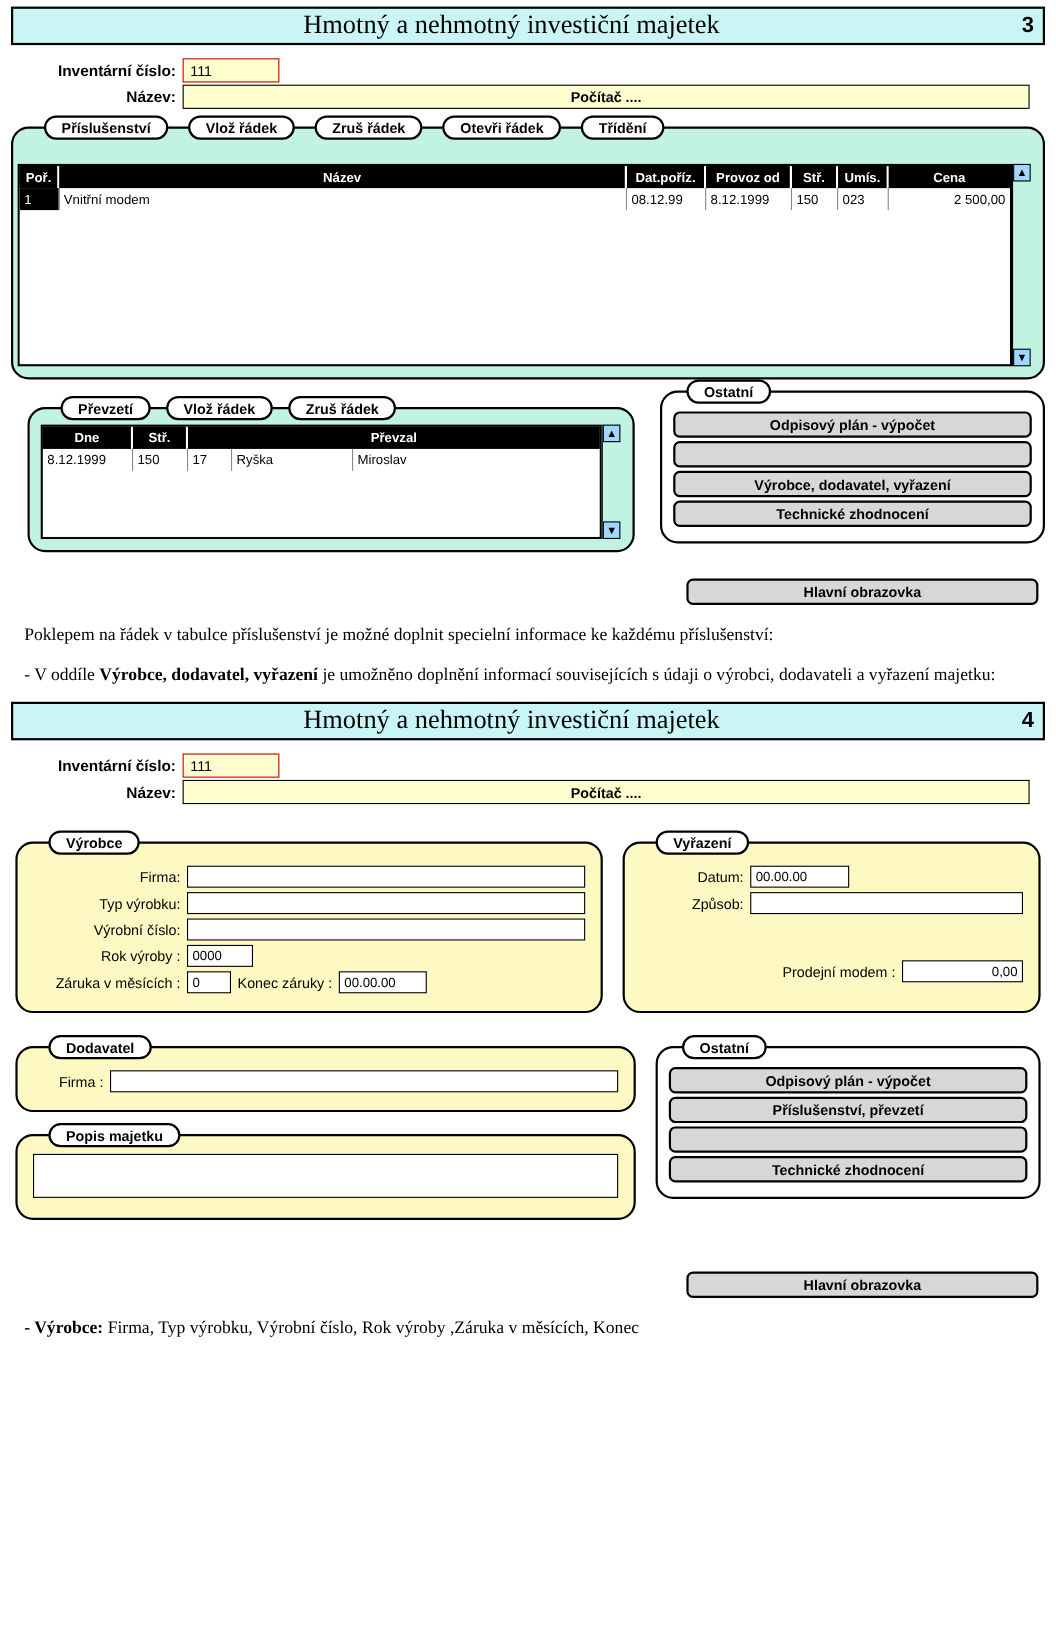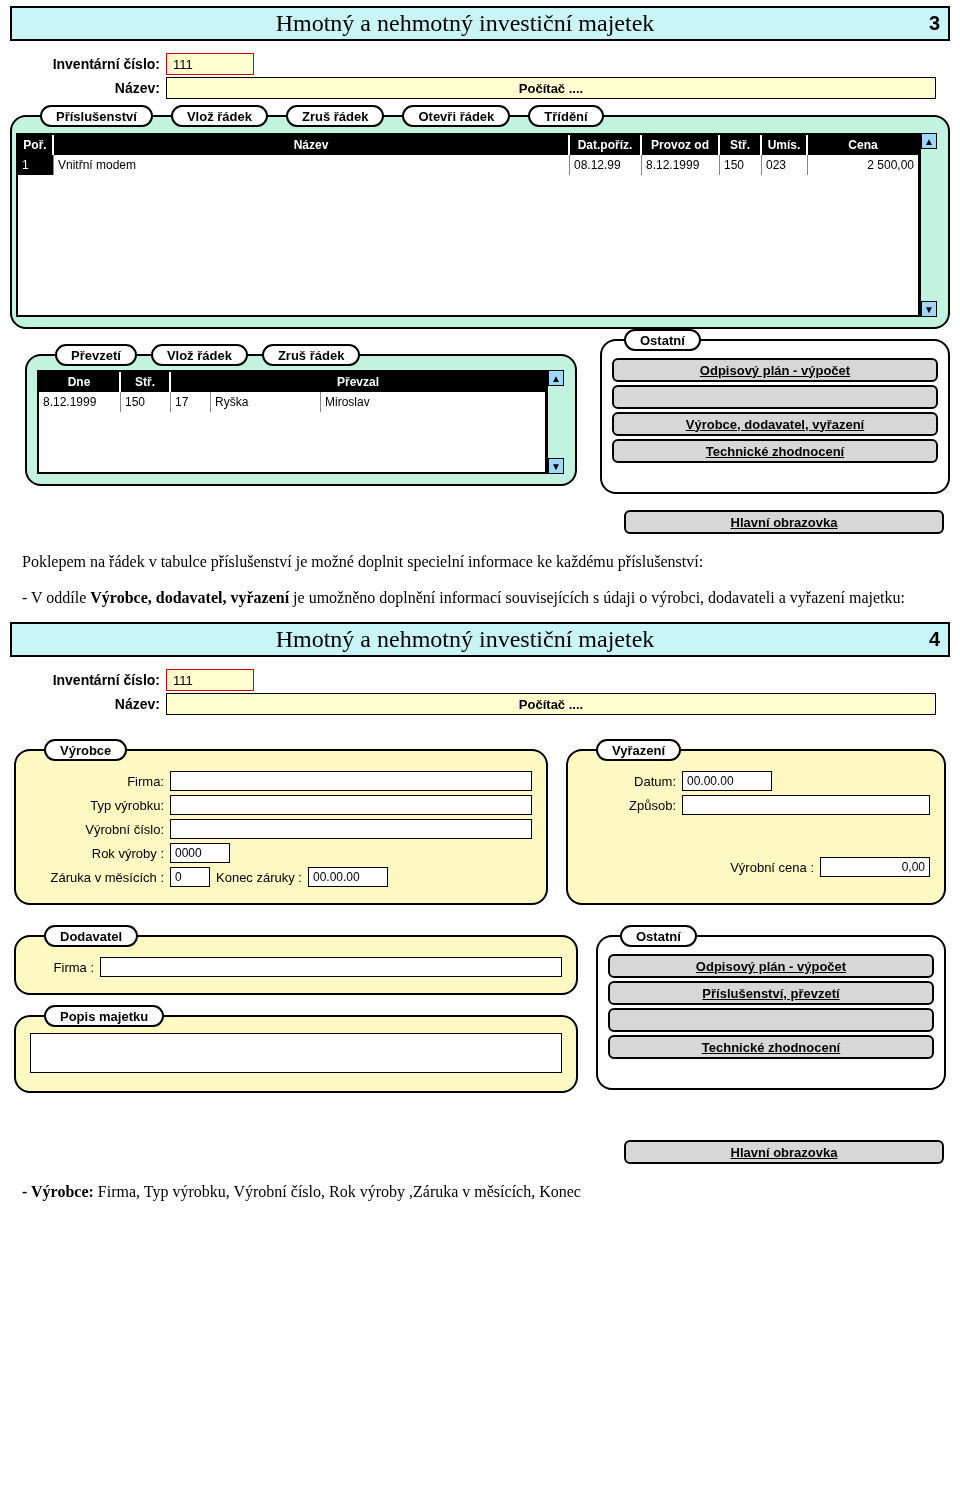--- a/index.html
+++ b/index.html
@@ -117,27 +117,26 @@
     font-weight: bold;
     font-size: 13px;
     height: 24px;
     border-radius: 6px;
     display: flex;
     align-items: center;
     justify-content: center;
     padding: 0 10px;
     cursor: pointer;
     margin: 3px 0;
-    text-decoration: underline;
   }
   .gray-btn.blank { min-height: 24px; }
   .side-panel {
     border: 2px solid #000;
     border-radius: 16px;
-    padding: 14px 10px 26px 10px;
+    padding: 14px 10px 10px 10px;
     position: relative;
     background: #fff;
   }
   .side-panel .lab {
     position: absolute;
     top: -12px;
     left: 22px;
   }
   .flex2 { display: flex; gap: 8px; align-items: flex-start; }
   .group {
@@ -203,21 +202,21 @@
 </div>
 
 <div class="panel" style="margin-top:8px">
   <div class="btn-row" style="position:absolute;top:-12px;left:28px;gap:18px">
     <span class="btn">Příslušenství</span>
     <span class="btn">Vlož řádek</span>
     <span class="btn">Zruš řádek</span>
     <span class="btn">Otevři řádek</span>
     <span class="btn">Třídění</span>
   </div>
-  <div style="display:flex;margin-top:6px">
+  <div style="display:flex;margin-top:22px">
     <div class="tbl" style="flex:1">
       <div class="tbl-head">
         <div class="th" style="width:36px">Poř.</div>
         <div class="th" style="flex:1">Název</div>
         <div class="th" style="width:72px">Dat.poříz.</div>
         <div class="th" style="width:78px">Provoz od</div>
         <div class="th" style="width:42px">Stř.</div>
         <div class="th" style="width:46px">Umís.</div>
         <div class="th" style="width:110px">Cena</div>
       </div>
@@ -337,21 +336,21 @@
     <div class="row2">
           <div class="glbl" style="width:100px">Datum:</div>
           <div class="gfld" style="width:90px">00.00.00</div>
         </div>
     <div class="row2">
           <div class="glbl" style="width:100px">Způsob:</div>
           <div class="gfld" style="flex:1"></div>
         </div>
     <div style="height:34px"></div>
     <div class="row2">
-          <div class="glbl" style="flex:1;text-align:right">Výrobní cena :</div>
+          <div class="glbl" style="flex:1;text-align:right">Prodejní modem :</div>
           <div class="gfld" style="width:110px;justify-content:flex-end">0,00</div>
         </div>
   </div>
 </div>
 
 <div style="display:flex;gap:18px;margin:14px 14px 0 14px;align-items:flex-start">
   <div style="flex:1">
     <div class="group">
       <span class="btn tab">Dodavatel</span>
       <div class="row2">

